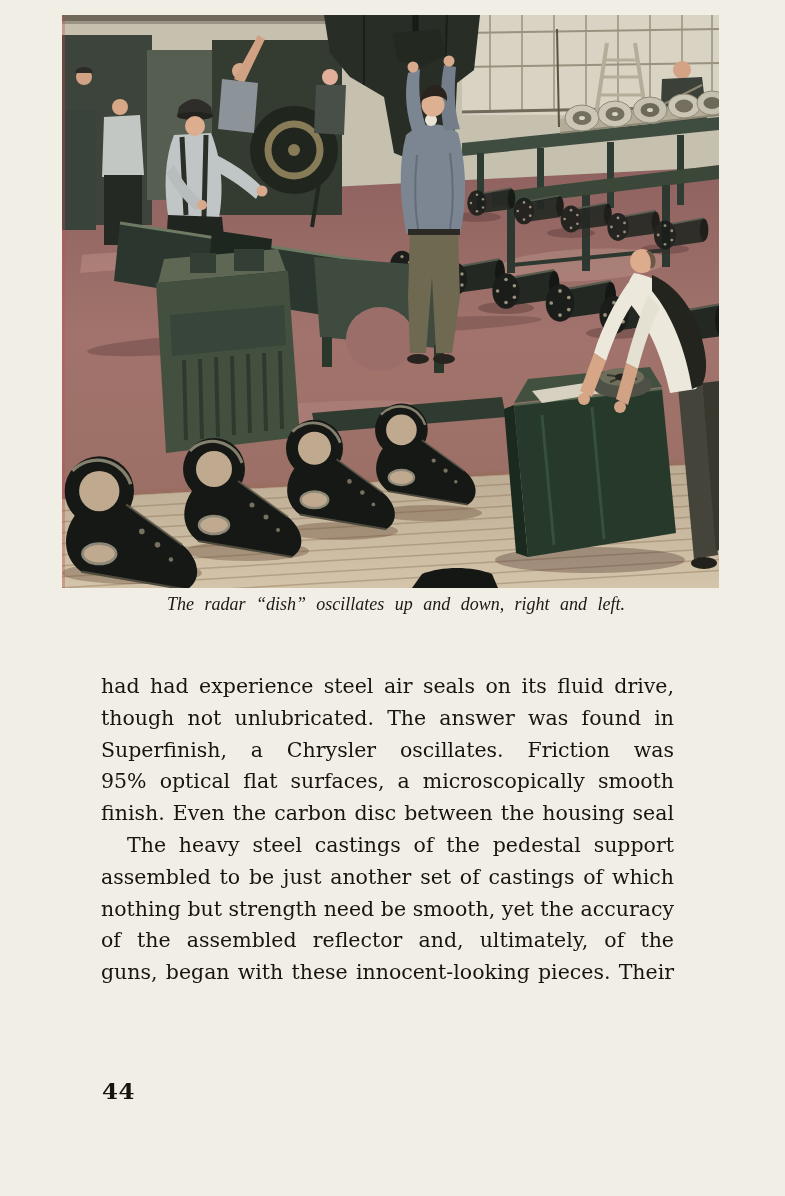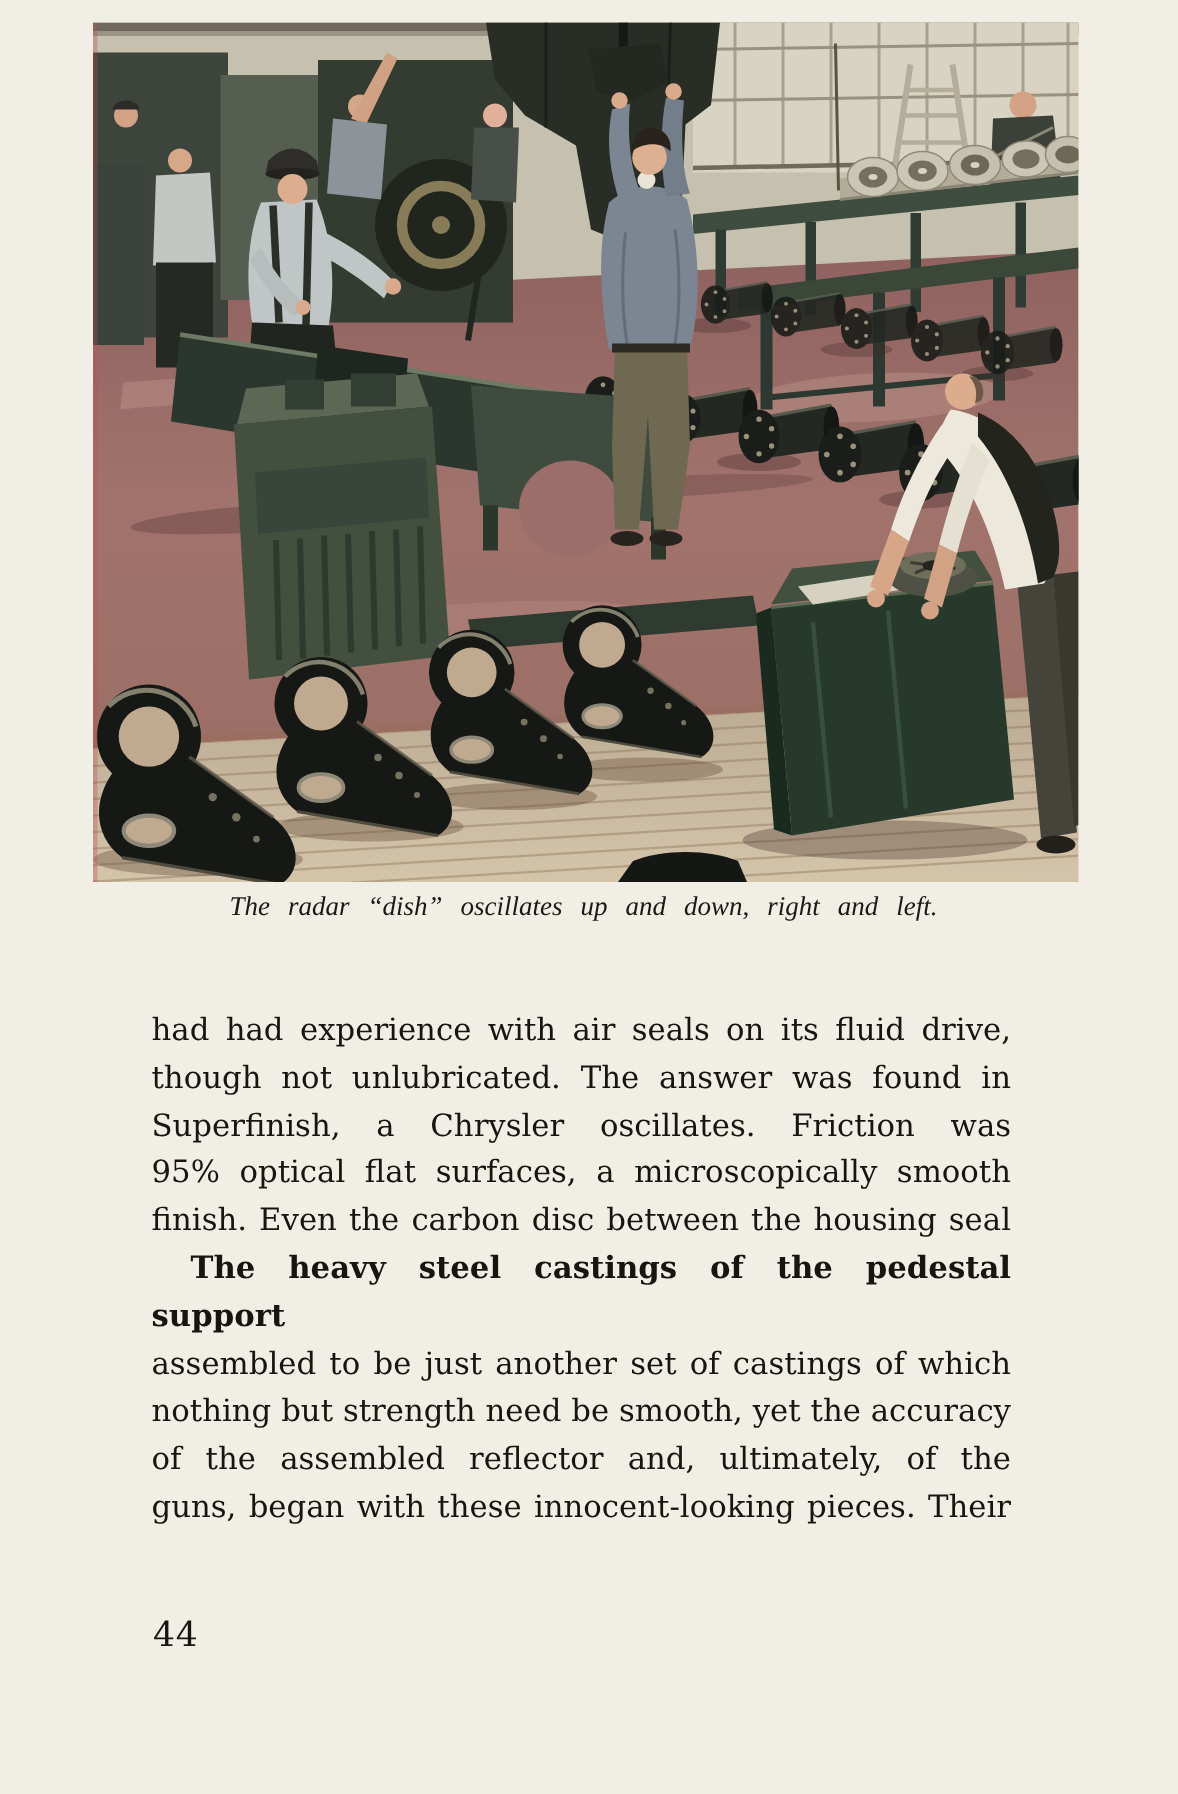--- a/index.html
+++ b/index.html
@@ -11,31 +11,31 @@
   .photo {
     position:absolute; left:62px; top:15px; width:657px; height:573px;
     margin:0; padding:0;
   }
   .photo svg { display:block; width:100%; height:100%; }
   .caption {
     position:absolute; left:153px; top:592px; width:472px;
     font-family:"Liberation Serif", serif; font-style:italic;
     font-size:18px; line-height:24px; color:#1b1914;
   }
-  .caption .cap-line { text-align:justify; text-align-last:justify; }
+  .caption .cap-line { text-align:justify; text-align-last:justify;margin-left:14px; }
   .body-text {
     position:absolute; left:101px; top:671px; width:573px;
     font-size:20.5px; line-height:31.8px;
   }
   .body-text .line { text-align:justify; text-align-last:justify; }
   .body-text .line.last { text-align-last:left; }
-  .body-text .line.indent { text-indent:26px;font-weight:bold; }
+  .body-text .line.indent { text-indent:26px; }
   .page-number {
     position:absolute; left:102px; top:1077px;
-    font-size:23px; font-weight:normal; letter-spacing:0.5px;
+    font-size:23px; font-weight:bold; letter-spacing:0.5px;
   }
 </style>
 </head>
 <body>
 
 <div class="page">
 
   <figure class="photo" aria-label="Color photograph of a factory floor: workers assemble radar elevation gear housings; a machinist in a cap works at a machine bed on the left, a worker in a gray jacket reaches up to a hoisted part in the center, round housings are lined up on green workbenches at the right rear, a man in a white shirt and dark vest leans over a dark green pedestal box at right, and four large black gear-housing castings stand in a row on the wooden floor in the foreground.">
     <svg viewBox="0 0 657 573" preserveAspectRatio="none">
       <defs>
@@ -339,21 +339,21 @@
       <rect x="0" y="0" width="3" height="573" fill="rgba(190,80,80,0.35)"></rect>
     </svg>
   </figure>
 
   <figcaption class="caption">
     <div class="cap-line">The radar “dish” oscillates up and down, right and left.</div>
   </figcaption>
 
   <div class="body-text">
     <div>
-        <div class="line">had had experience with air seals on its fluid drive,</div>
+        <div class="line">had had experience steel air seals on its fluid drive,</div>
         <div class="line">though not unlubricated. The answer was found in</div>
         <div class="line">Superfinish, a Chrysler oscillates. Friction was</div>
         <div class="line">95% optical flat surfaces, a microscopically smooth</div>
         <div class="line">finish. Even the carbon disc between the housing seal</div>
       </div>
     <div>
         <div class="line indent">The heavy steel castings of the pedestal support</div>
         <div class="line">assembled to be just another set of castings of which</div>
         <div class="line">nothing but strength need be smooth, yet the accuracy</div>
         <div class="line">of the assembled reflector and, ultimately, of the</div>

